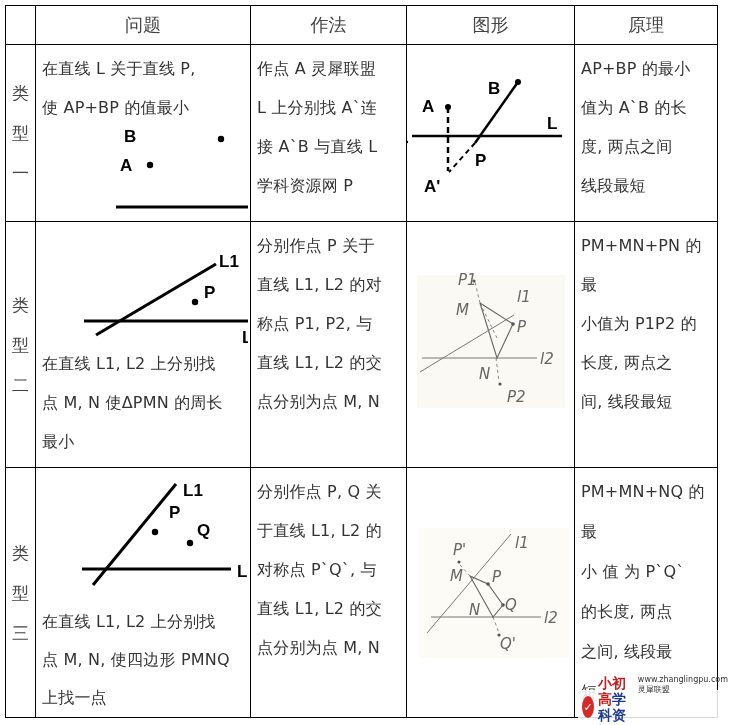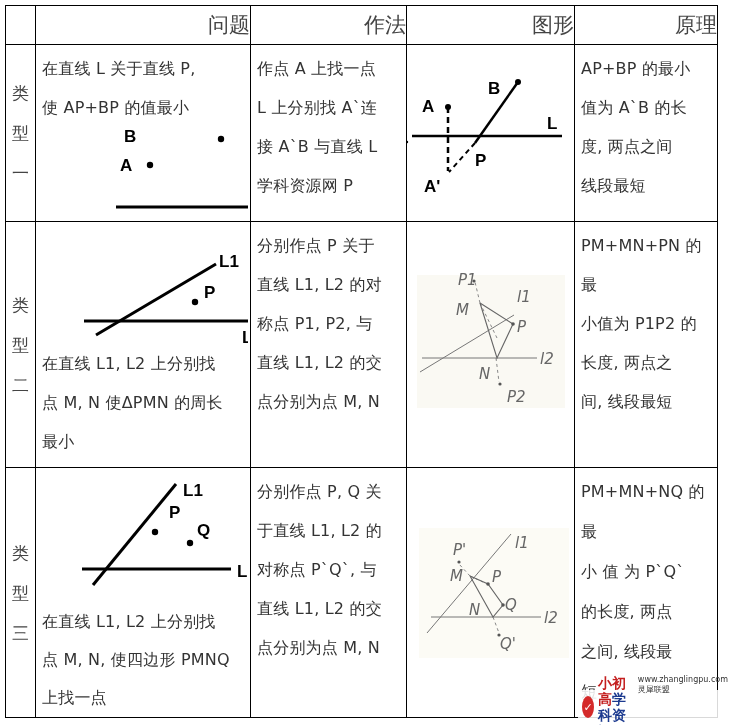--- a/index.html
+++ b/index.html
@@ -1,20 +1,20 @@
 <!DOCTYPE html>
 <html><head>
   <meta charset="utf-8">
   <style>
     html, body { margin: 0; padding: 0; background: #ffffff; }
     body { width: 729px; height: 725px; position: relative; overflow: hidden;
            font-family: "DejaVu Serif", "Liberation Serif", serif; color: #333; }
     table.main { position: absolute; left: 5px; top: 5px; border-collapse: collapse; table-layout: fixed; }
     table.main td, table.main th { border: 1.6px solid #000; padding: 0; vertical-align: top; }
-    th { font-weight: normal; font-size: 21px; text-align: right; vertical-align: middle !important; height: 38px;
+    th { font-weight: normal; font-size: 18px; text-align: center; vertical-align: middle !important; height: 38px;
          font-family: "DejaVu Sans", "Liberation Sans", sans-serif; color: #444; }
     .type-cell { text-align: center; vertical-align: middle !important; font-size: 17px; color: #444;
                  font-family: "DejaVu Sans", "Liberation Sans", sans-serif; line-height: 40px; }
     .txt { font-size: 16px; line-height: 39px; padding: 4px 6px 0 6px; color: #333;
            font-family: "DejaVu Sans", "Liberation Sans", sans-serif; letter-spacing: 0.2px; }
     .txt.tight { line-height: 38px; }
     .fig { position: relative; }
     svg { display: block; }
     .lbl { font-family: "Liberation Sans", "DejaVu Sans", sans-serif; font-weight: bold; font-size: 17px; fill: #000; }
     .hw { font-family: "DejaVu Sans", "Liberation Sans", sans-serif; font-size: 15px; fill: #666; font-style: italic; }
@@ -66,21 +66,21 @@
           <text class="lbl" x="88" x2="" y="15">B</text>
           <circle cx="185" cy="12" r="3.2" fill="#000"></circle>
           <text class="lbl" x="88" y="44" transform="translate(-4,0)">A</text>
           <circle cx="114" cy="38" r="3.2" fill="#000"></circle>
           <text class="lbl" x="214" y="72" transform="translate(-2,0)">L</text>
           <line x1="80" y1="80" x2="226" y2="80" stroke="#000" stroke-width="3"></line>
         </svg>
       </td>
       <td>
         <div class="txt">
-          <div>作点 A 上找一点</div>
+          <div>作点 A 灵犀联盟</div>
           <div>L 上分别找 A`连</div>
           <div>接 A`B 与直线 L</div>
           <div>学科资源网 P</div>
         </div>
       </td>
       <td class="fig">
         <svg width="167" height="175">
           <line x1="5" y1="91" x2="155" y2="91" stroke="#000" stroke-width="2.5"></line>
           <text class="lbl" x="140" y="84">L</text>
           <circle cx="111" cy="37" r="3" fill="#000"></circle>

